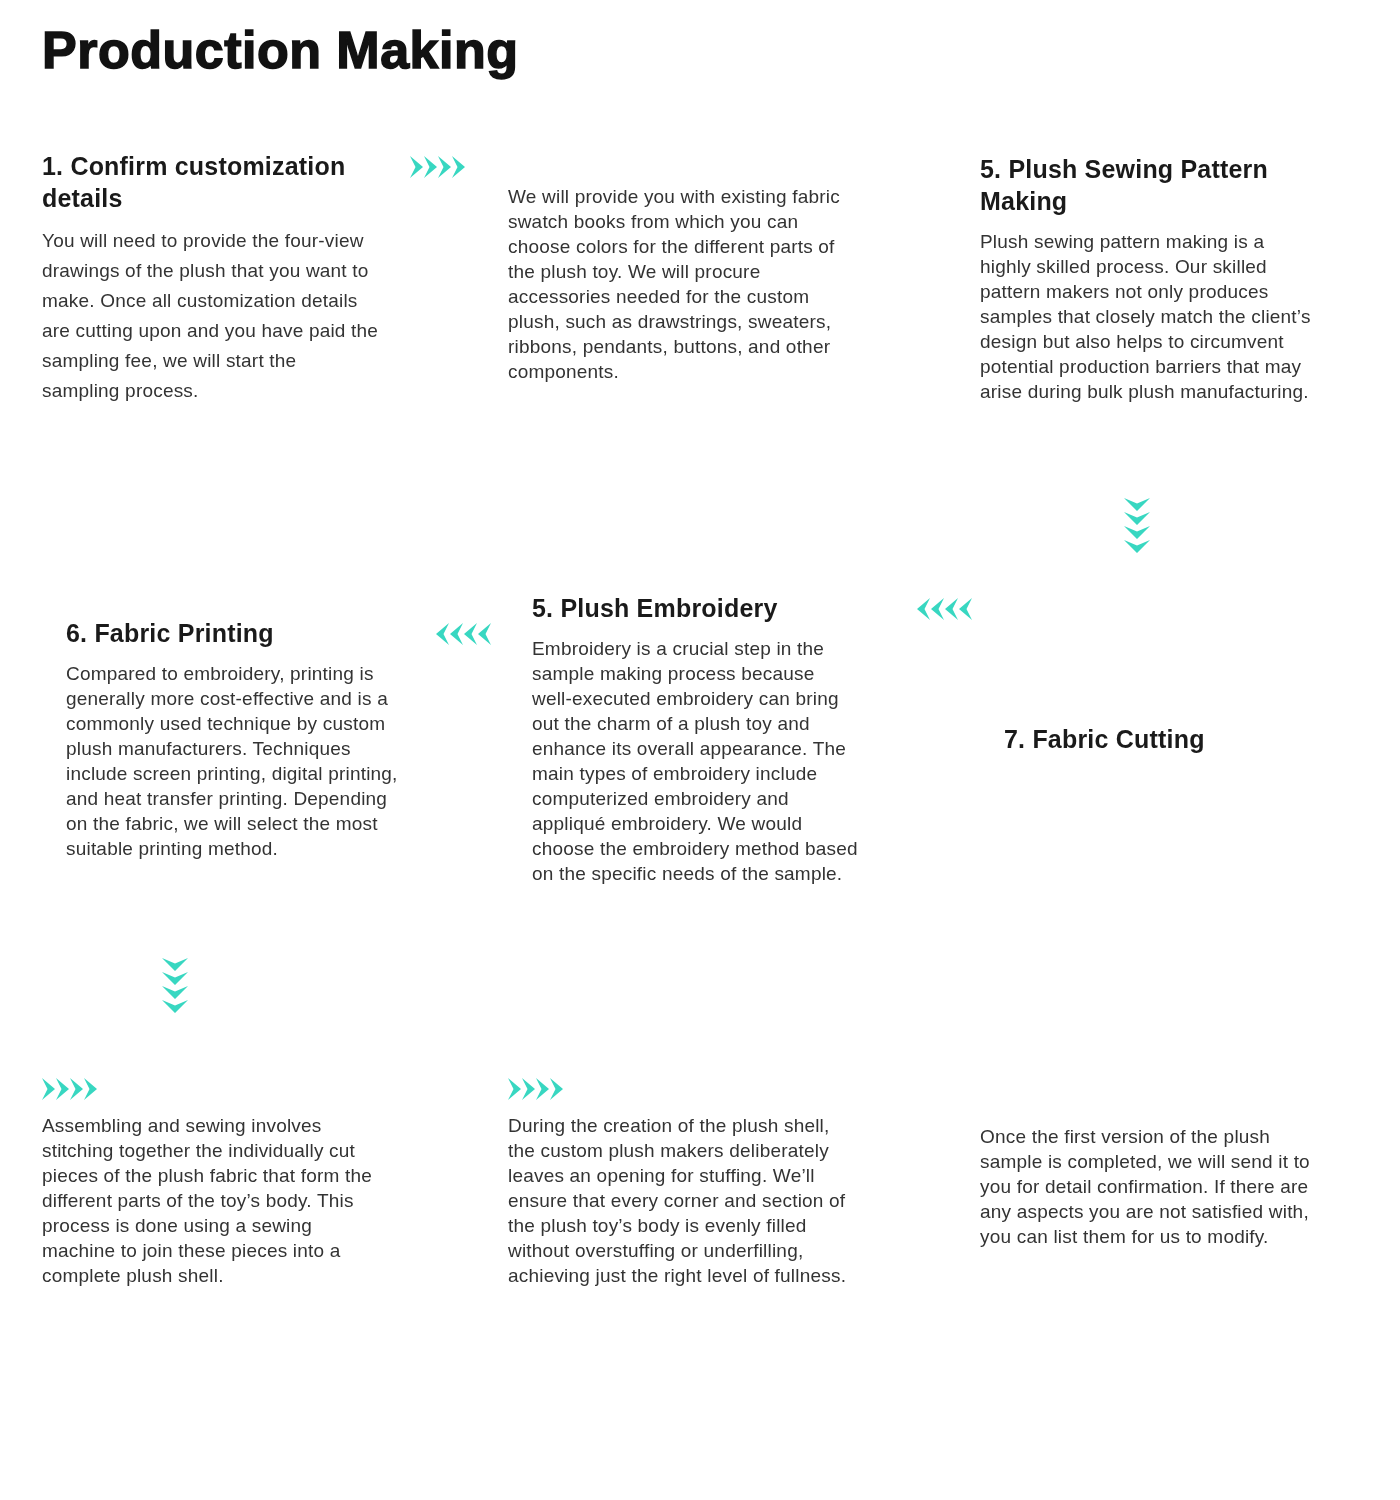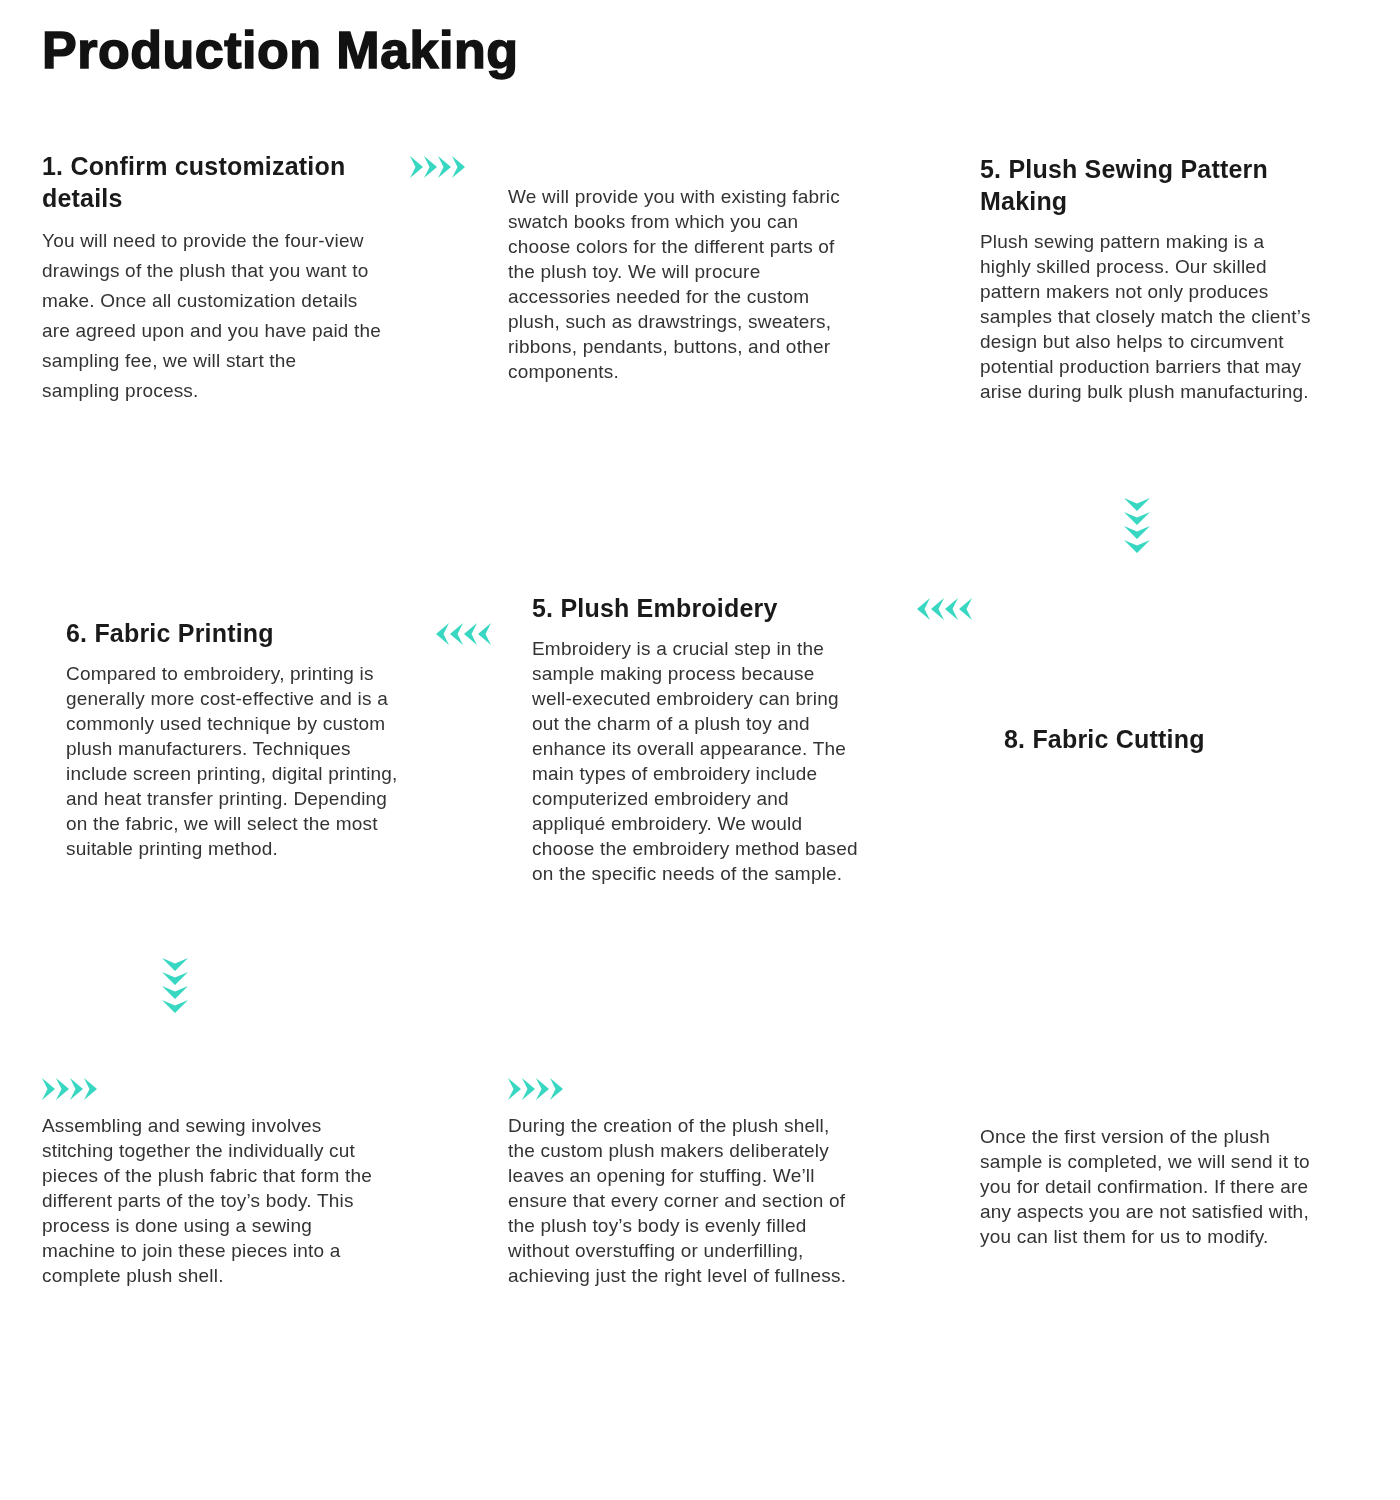--- a/index.html
+++ b/index.html
@@ -60,21 +60,21 @@
         <svg class="arrows" width="57" height="23" viewBox="0 0 57 23" aria-hidden="true">
           <path d="M0 0 13 11 0 22 5.5 11Z"></path>
             <path d="M14 0 27 11 14 22 19.5 11Z"></path>
             <path d="M28 0 41 11 28 22 33.5 11Z"></path>
             <path d="M42 0 55 11 42 22 47.5 11Z"></path>
         </svg>
       </div>
       <p class="step-body tight">You will need to provide the four-view
 drawings of the plush that you want to
 make. Once all customization details
-are agreed upon and you have paid the
+are cutting upon and you have paid the
 sampling fee, we will start the
 sampling process.</p>
     </div>
 
     <div class="cell col-b">
       <p class="step-body">We will provide you with existing fabric
 swatch books from which you can
 choose colors for the different parts of
 the plush toy. We will procure
 accessories needed for the custom
@@ -143,21 +143,21 @@
 enhance its overall appearance. The
 main types of embroidery include
 computerized embroidery and
 appliqué embroidery. We would
 choose the embroidery method based
 on the specific needs of the sample.</p>
     </div>
 
     <div class="cell col-c">
       <div class="head">
-        <h3 class="step-title">8. Fabric Cutting</h3>
+        <h3 class="step-title">7. Fabric Cutting</h3>
       </div>
     </div>
   </div>
 
   <svg class="down-arrows down-after-6" width="26" height="56" viewBox="0 0 26 56" aria-hidden="true">
     <path d="M0 0 13 13 26 0 13 5.5Z"></path>
       <path d="M0 14 13 27 26 14 13 19.5Z"></path>
       <path d="M0 28 13 41 26 28 13 33.5Z"></path>
       <path d="M0 42 13 55 26 42 13 47.5Z"></path>
   </svg>

